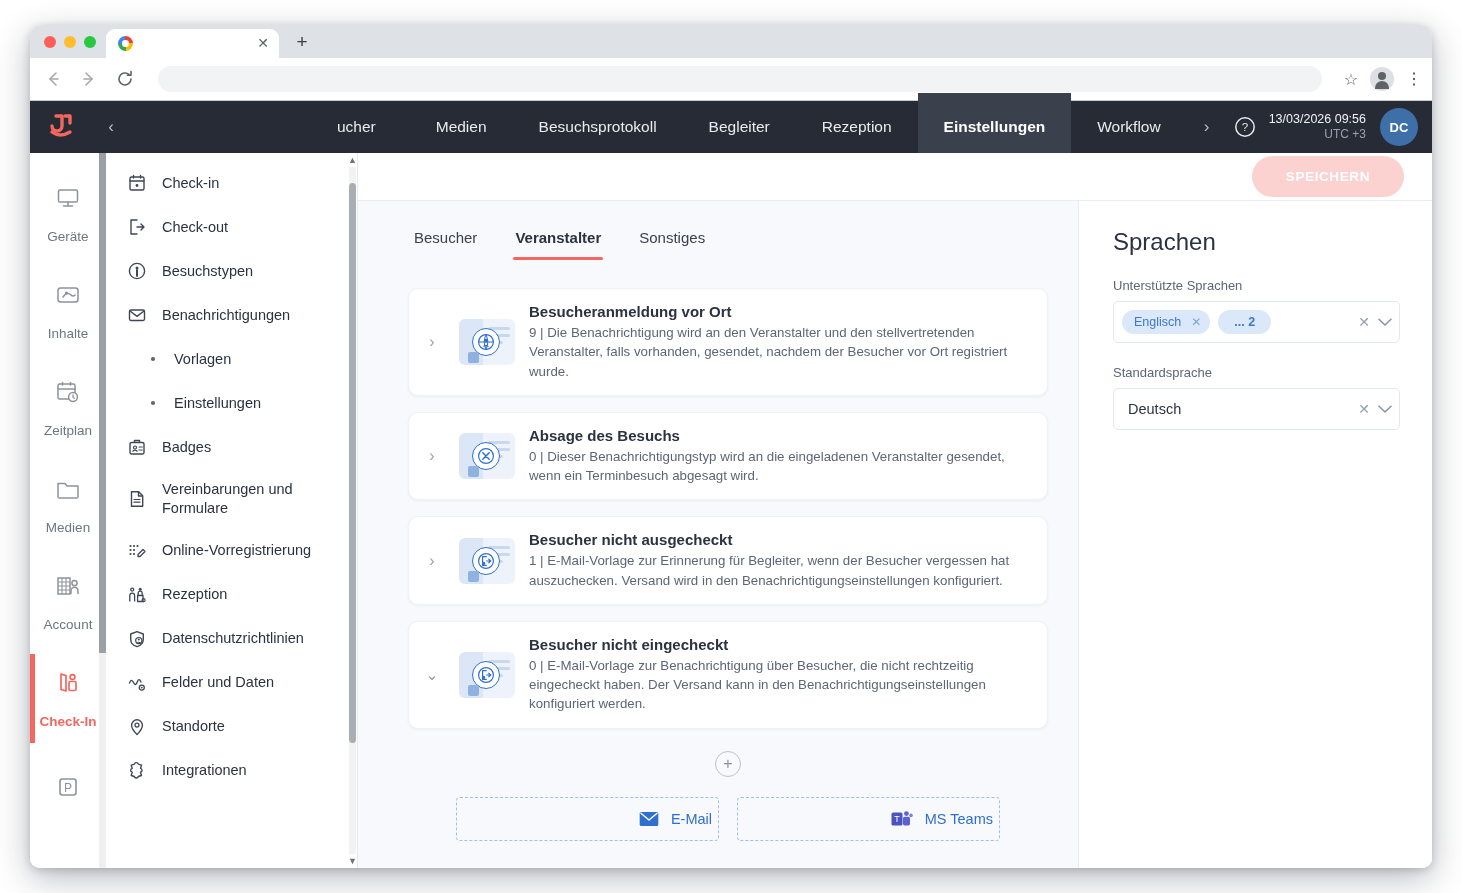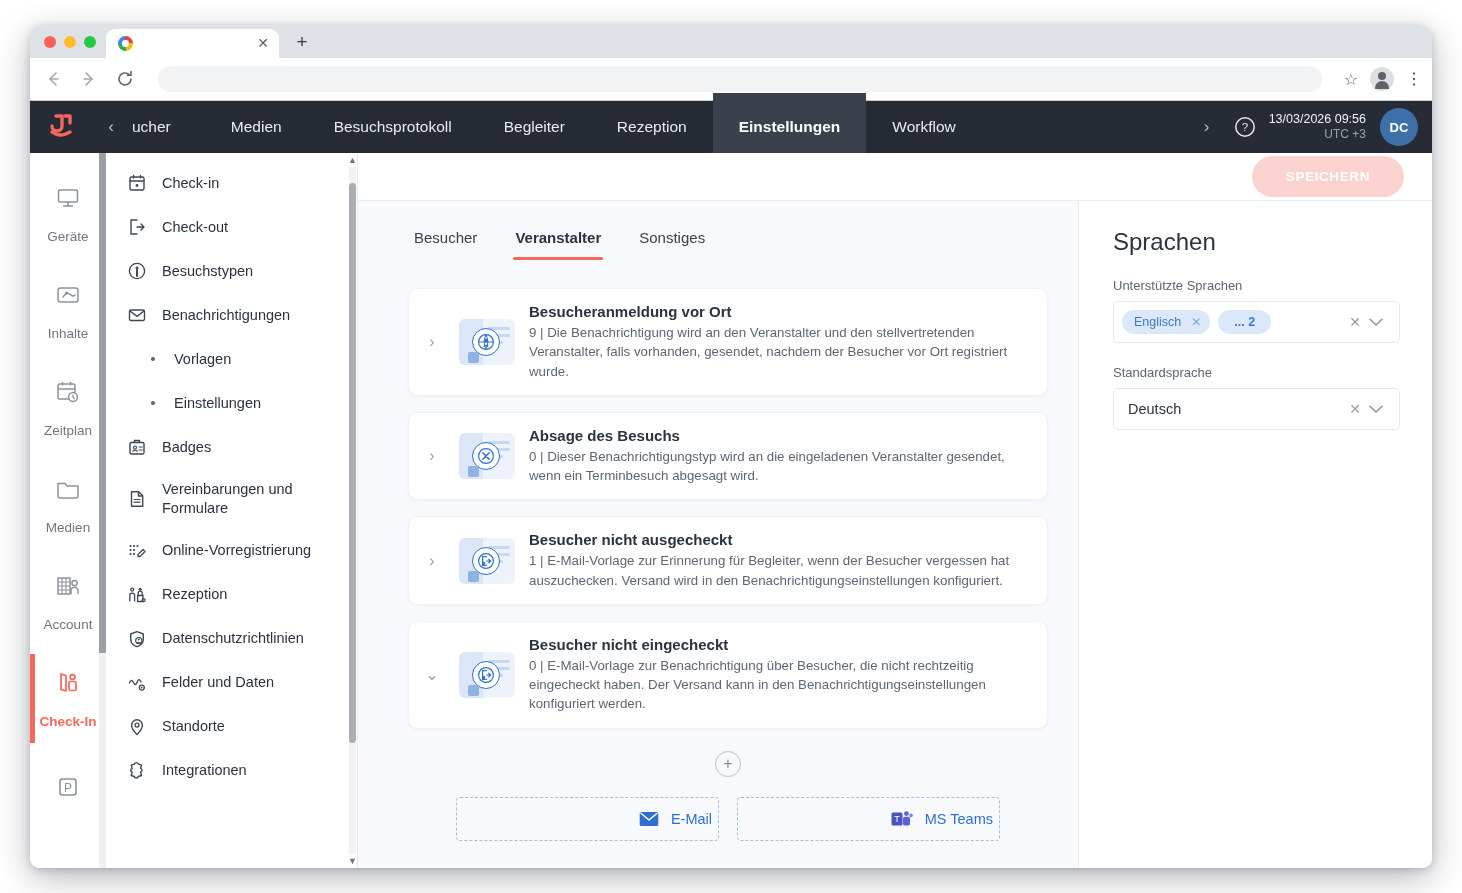--- a/index.html
+++ b/index.html
@@ -54,21 +54,21 @@
   .profile::after { content:""; position:absolute; left:5px; top:14px; width:14px; height:8px; border-radius:7px 7px 0 0; background:#5f6368;}
   .kebab { color:#3c4043; font-size:16px; letter-spacing:0; width:14px; text-align:center; line-height:14px;}
 
   
   .appnav {
     position: relative; height: 52px; background:#262b36;
     display:flex; align-items:center; color:#fff;
   }
   .logo-wrap { width: 64px; display:flex; align-items:center; justify-content:center; }
   .nav-back { width: 34px; text-align:center; color:#b9bdc6; font-size:17px; }
-  .navitems { display:flex; align-items:stretch; height:68px; flex:1; }
+  .navitems { display:flex; align-items:stretch; height:68px; flex:1;justify-content:flex-end; }
   .navitem {
     display:flex; align-items:center; justify-content:center;
     padding: 0 26px; font-size:15.5px; color:#e9ebee; position:relative; white-space:nowrap;
   }
   .navitem.first { padding-left: 4px; padding-right: 34px; }
   .navitem.active { background:#3a404c; font-weight:bold; color:#fff; }
   .navitem.active::after { content:""; position:absolute; left:0; right:0; bottom:0; height:4px; background:#fa6b63; }
   .nav-right { display:flex; align-items:center; gap:0; padding-right: 14px; }
   .nav-chev { width:40px; text-align:center; color:#b9bdc6; font-size:17px; }
   .help-icon { width:36px; display:flex; align-items:center; justify-content:center; }
@@ -141,21 +141,21 @@
   .chooser-btn { flex:1; height:44px; border: 1.6px dashed #9fc0e8; border-radius:4px;
                  display:flex; align-items:center; justify-content:flex-end; gap:12px;
                  color:#2f6fd0; font-size:14.5px; background:transparent; }
 
   
   .rightpanel { width: 354px; flex:none; background:#fff; border-left:1px solid #e9edf3;
                 padding: 26px 32px 0 34px; }
   .rp-title { font-size:24px; color:#2b3240; margin: 1px 0 22px; font-weight:normal; }
   .rp-label { font-size:13px; color:#5d6675; margin-bottom: 8px; }
   .rp-field { height:42px; border:1px solid #e3e8ef; border-radius:5px; display:flex; align-items:center;
-              padding: 0 16px 0 8px; gap:8px; margin-bottom: 22px; background:#fff; }
+              padding: 0 7px 0 8px; gap:8px; margin-bottom: 22px; background:#fff; }
   .chip { background:#dbe8fa; color:#3f78c8; font-size:12.5px; border-radius:13px; padding: 5px 9px 5px 12px;
           display:flex; align-items:center; gap:10px; }
   .chip.more { font-weight:bold; padding: 5px 16px; }
   .chip .x { color:#7aa6dc; font-size:12px; }
   .rp-field .spacer { flex:1; }
   .rp-field .clear { color:#95a0ae; font-size:14px; }
   .rp-field .caret { color:#8a939f; font-size:12px; }
   .rp-value { font-size:14.5px; color:#2b3240; }
 
   svg { display:block; }

